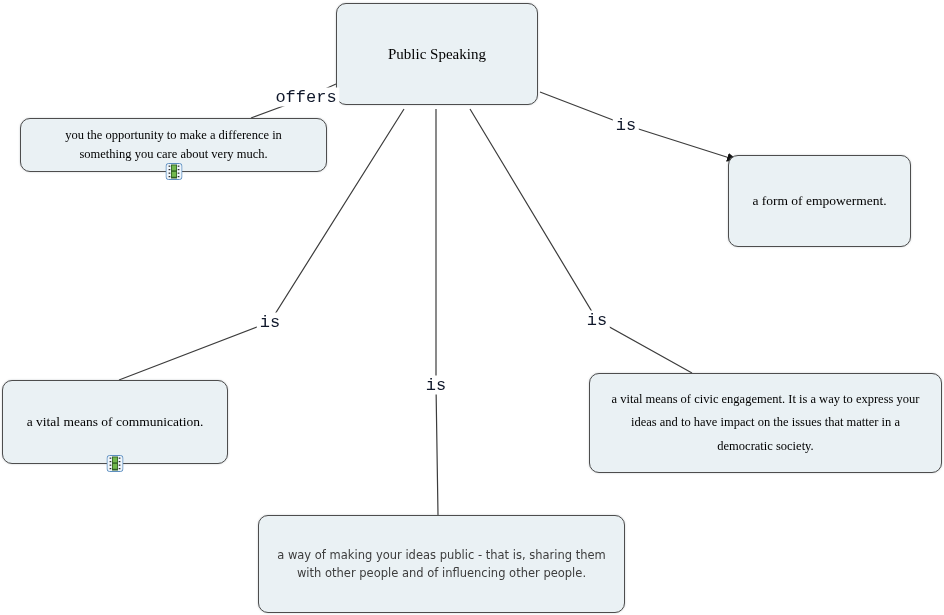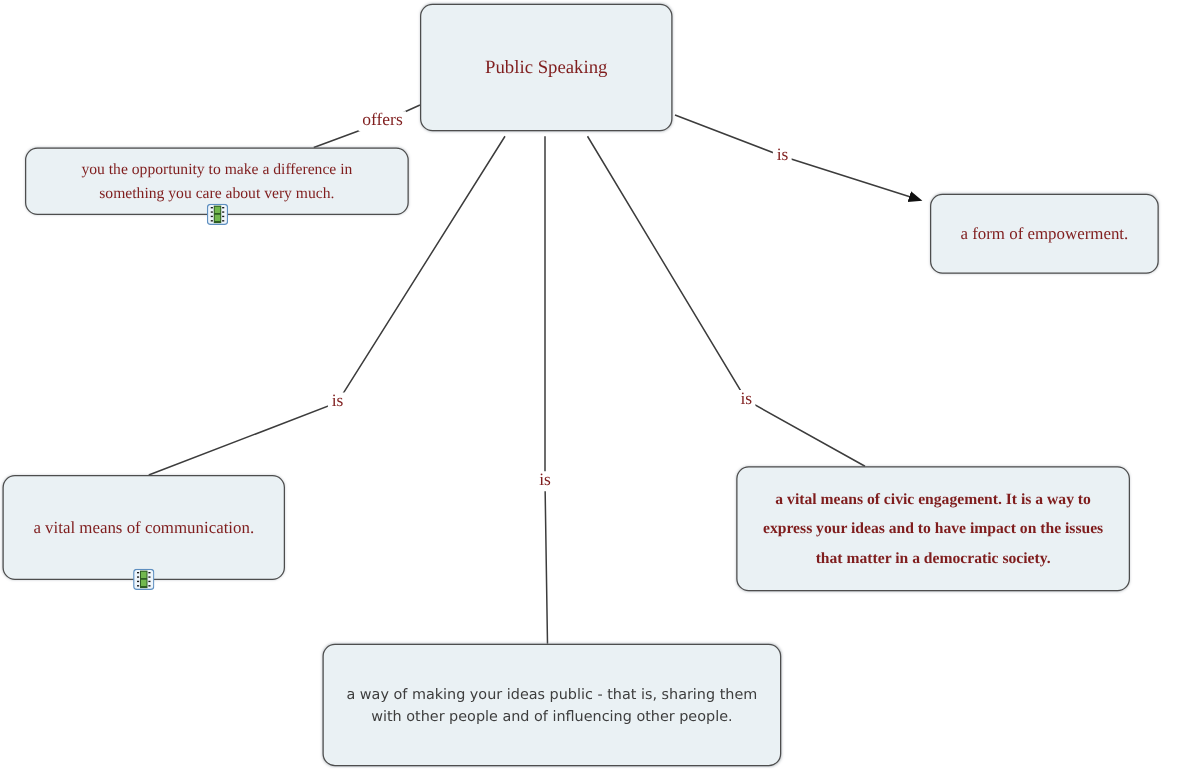--- a/index.html
+++ b/index.html
@@ -26,56 +26,56 @@
     position: absolute;
     box-sizing: border-box;
     background: #eaf1f4;
     border: 1px solid #4d4d4d;
     border-radius: 10px;
     display: flex;
     align-items: center;
     justify-content: center;
     text-align: center;
     z-index: 2;
-    color: #7f1d1d;
+    color: #000000;
     font-family: cursive;
     box-shadow: 0 0 2px rgba(120,130,140,0.45);
   }
   .node .node-text { display: block; width: 100%; }
   .node.plain-style {
     color: #3d3d3d;
     font-family: "DejaVu Sans", sans-serif;
   }
   .edge-label {
     position: absolute;
     transform: translate(-50%, -50%);
     background: #ffffff;
     padding: 0 3px;
-    font-size: 14px;
-    color: #7f1d1d;
+    font-size: 17px;
+    color: #0f172a;
     z-index: 3;
     white-space: nowrap;
-    font-family: Liberation Serif, serif;
+    font-family: Liberation Mono, monospace;
   }
   .film-icon {
     position: absolute;
     left: 50%;
     bottom: -9px;
     transform: translateX(-50%);
     width: 17px;
     height: 17px;
     z-index: 4;
   }
   
   #node-public-speaking { left: 336px; top: 3px;   width: 202px; height: 102px; font-size: 15px; }
   #node-opportunity     { left: 20px;  top: 118px; width: 307px; height: 54px;  font-size: 12.5px; line-height: 1.5; padding: 0 20px; }
-  #node-empowerment     { left: 744px; top: 155px; width: 183px; height: 64px;  font-size: 13.5px; }
+  #node-empowerment     { left: 728px; top: 155px; width: 183px; height: 92px;  font-size: 13.5px; }
   #node-communication   { left: 2px;   top: 380px; width: 226px; height: 84px; font-size: 13.5px; }
   #node-ideas-public    { left: 258px; top: 515px; width: 367px; height: 98px;  font-size: 11.5px; line-height: 1.6; padding: 0 10px; }
-  #node-civic           { left: 589px; top: 373px; width: 315px; height: 100px; font-size: 12.5px; line-height: 1.85; padding: 0 20px; font-weight: bold; }
+  #node-civic           { left: 589px; top: 373px; width: 353px; height: 100px; font-size: 12.5px; line-height: 1.85; padding: 0 20px; }
 
   #label-offers   { left: 306px; top: 97px;  }
   #label-is-emp   { left: 626px; top: 125px; }
   #label-is-comm  { left: 270px; top: 322px; }
   #label-is-ideas { left: 436px; top: 385px; }
   #label-is-civic { left: 597px; top: 320px; }
 </style>
 </head>
 <body>
 

